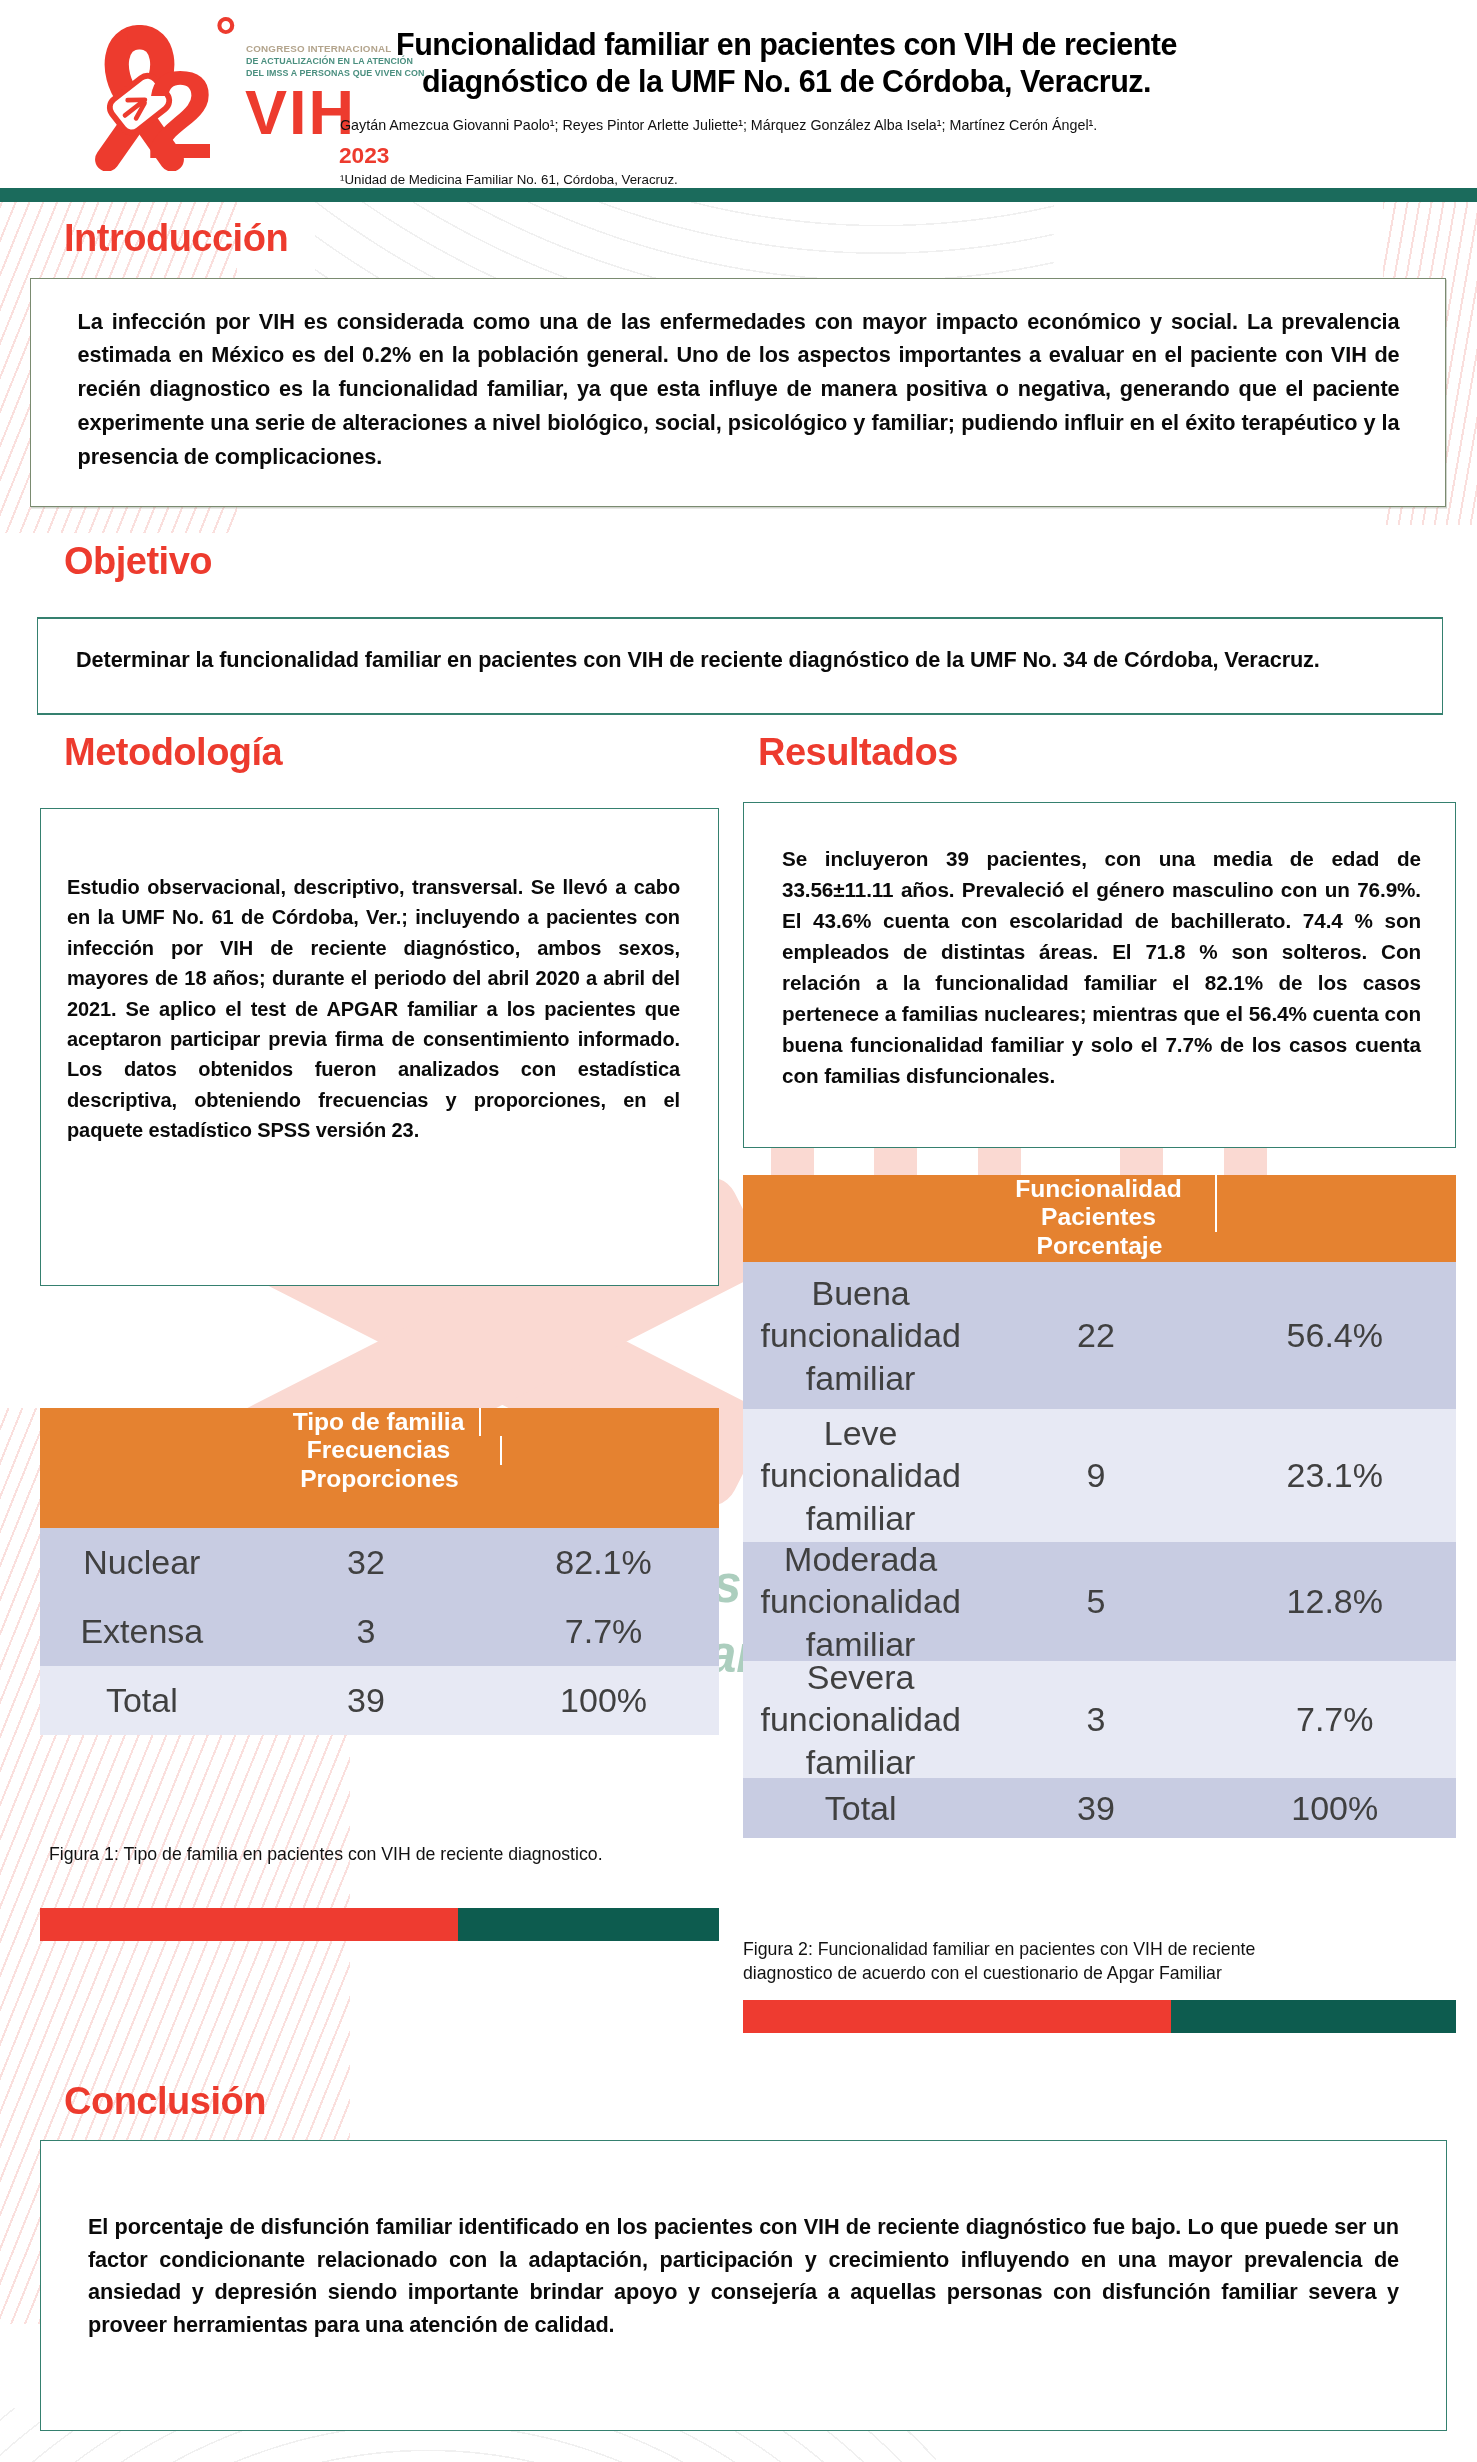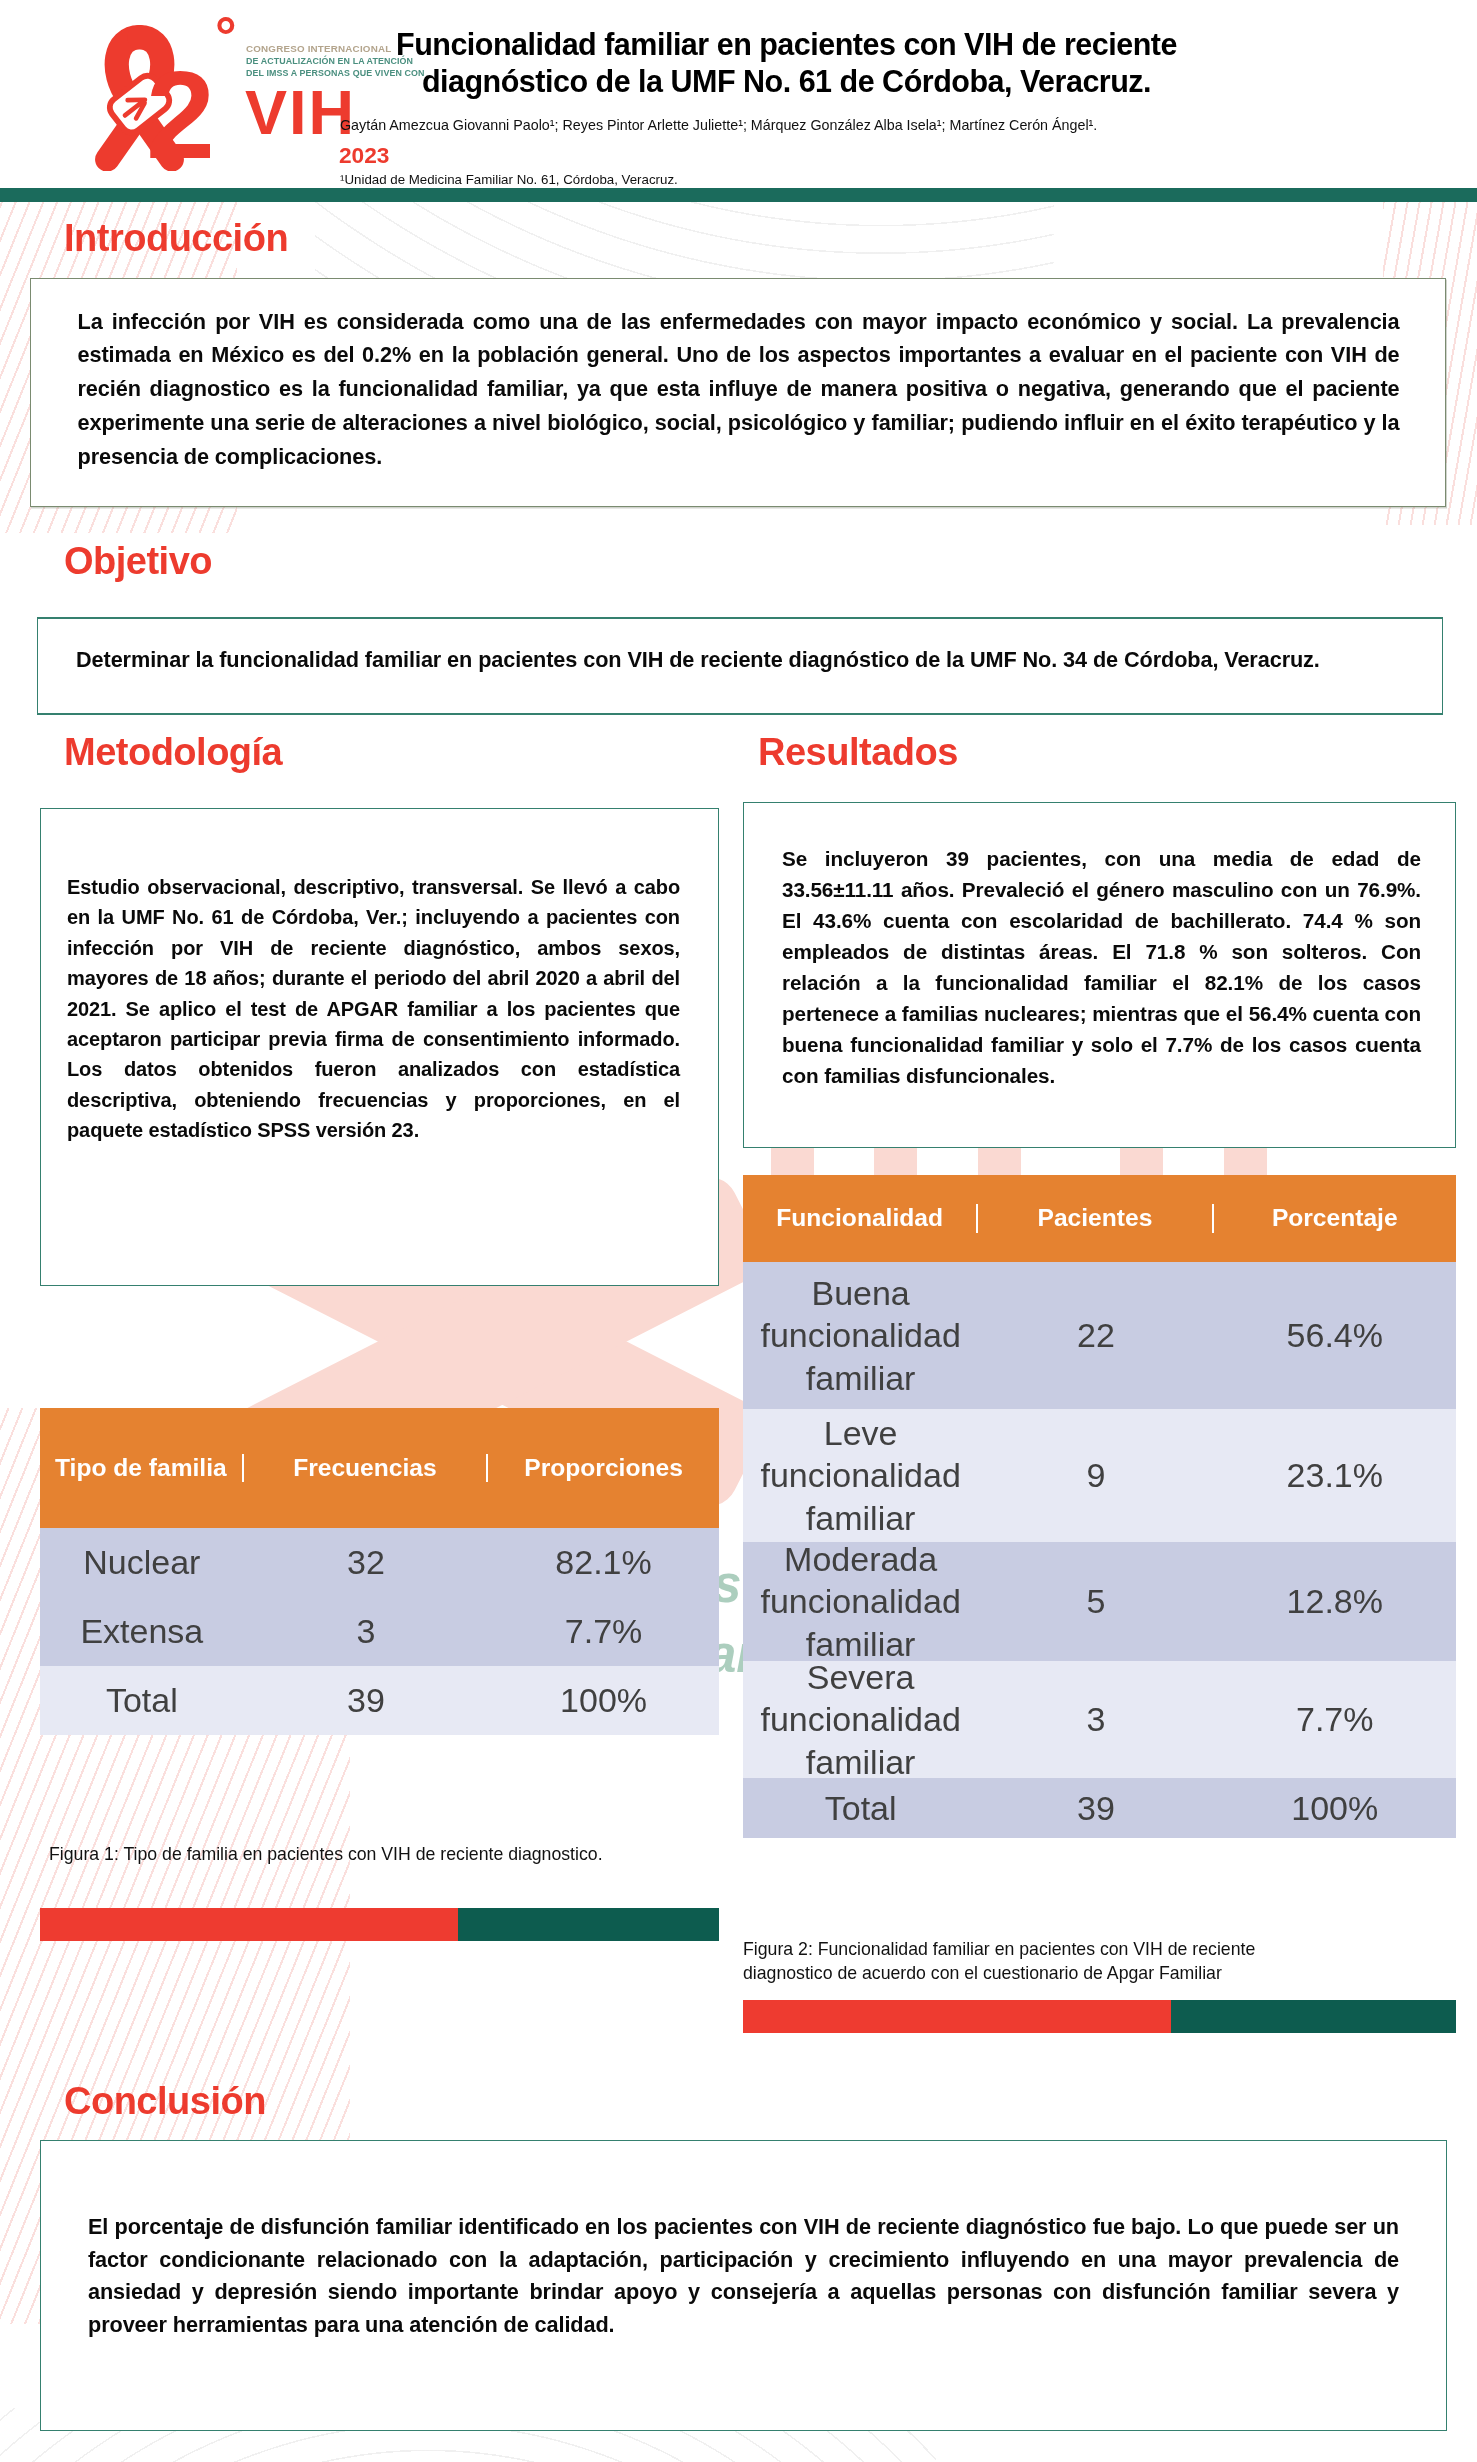--- a/index.html
+++ b/index.html
@@ -30,21 +30,21 @@
   
   .sec-title{color:#ED3B2E;font-weight:700;font-size:38px;letter-spacing:-0.5px;line-height:1;}
   .box{background:#fff;box-sizing:border-box;}
   .box-olive{border:1px solid #7A8B70;box-shadow:1px 1.5px 0 rgba(120,130,110,.35);}
   .box-teal{border:1px solid #35806F;}
   .box-teal-tb{border:1px solid #35806F;border-top-width:2px;border-bottom-width:2px;}
   .body-text{font-weight:700;text-align:justify;color:#0a0a0a;letter-spacing:-0.1px;}
 
   
   .tbl{box-sizing:border-box;}
-  .t-head{background:#E58230;color:#fff;font-weight:700;display:flex;align-items:center;}
+  .t-head{background:#E58230;color:#fff;font-weight:700;display:flex;align-items:center;flex-direction:column;}
   .t-row{display:flex;align-items:center;}
   .t-cell{text-align:center;box-sizing:border-box;padding:0 4.9px;}
   .t-head .t-cell{font-size:24.6px;line-height:1.15;}
   .t-row .t-cell{font-size:34px;line-height:1.25;color:#404040;}
   .hd-div{border-right:2px solid #ffffff;}
   .row-dark{background:#C8CCE2;}
   .row-light{background:#E7E9F4;}
   .caption{font-size:17.7px;color:#111;line-height:1.35;}
 
   .figbar{display:flex;}

